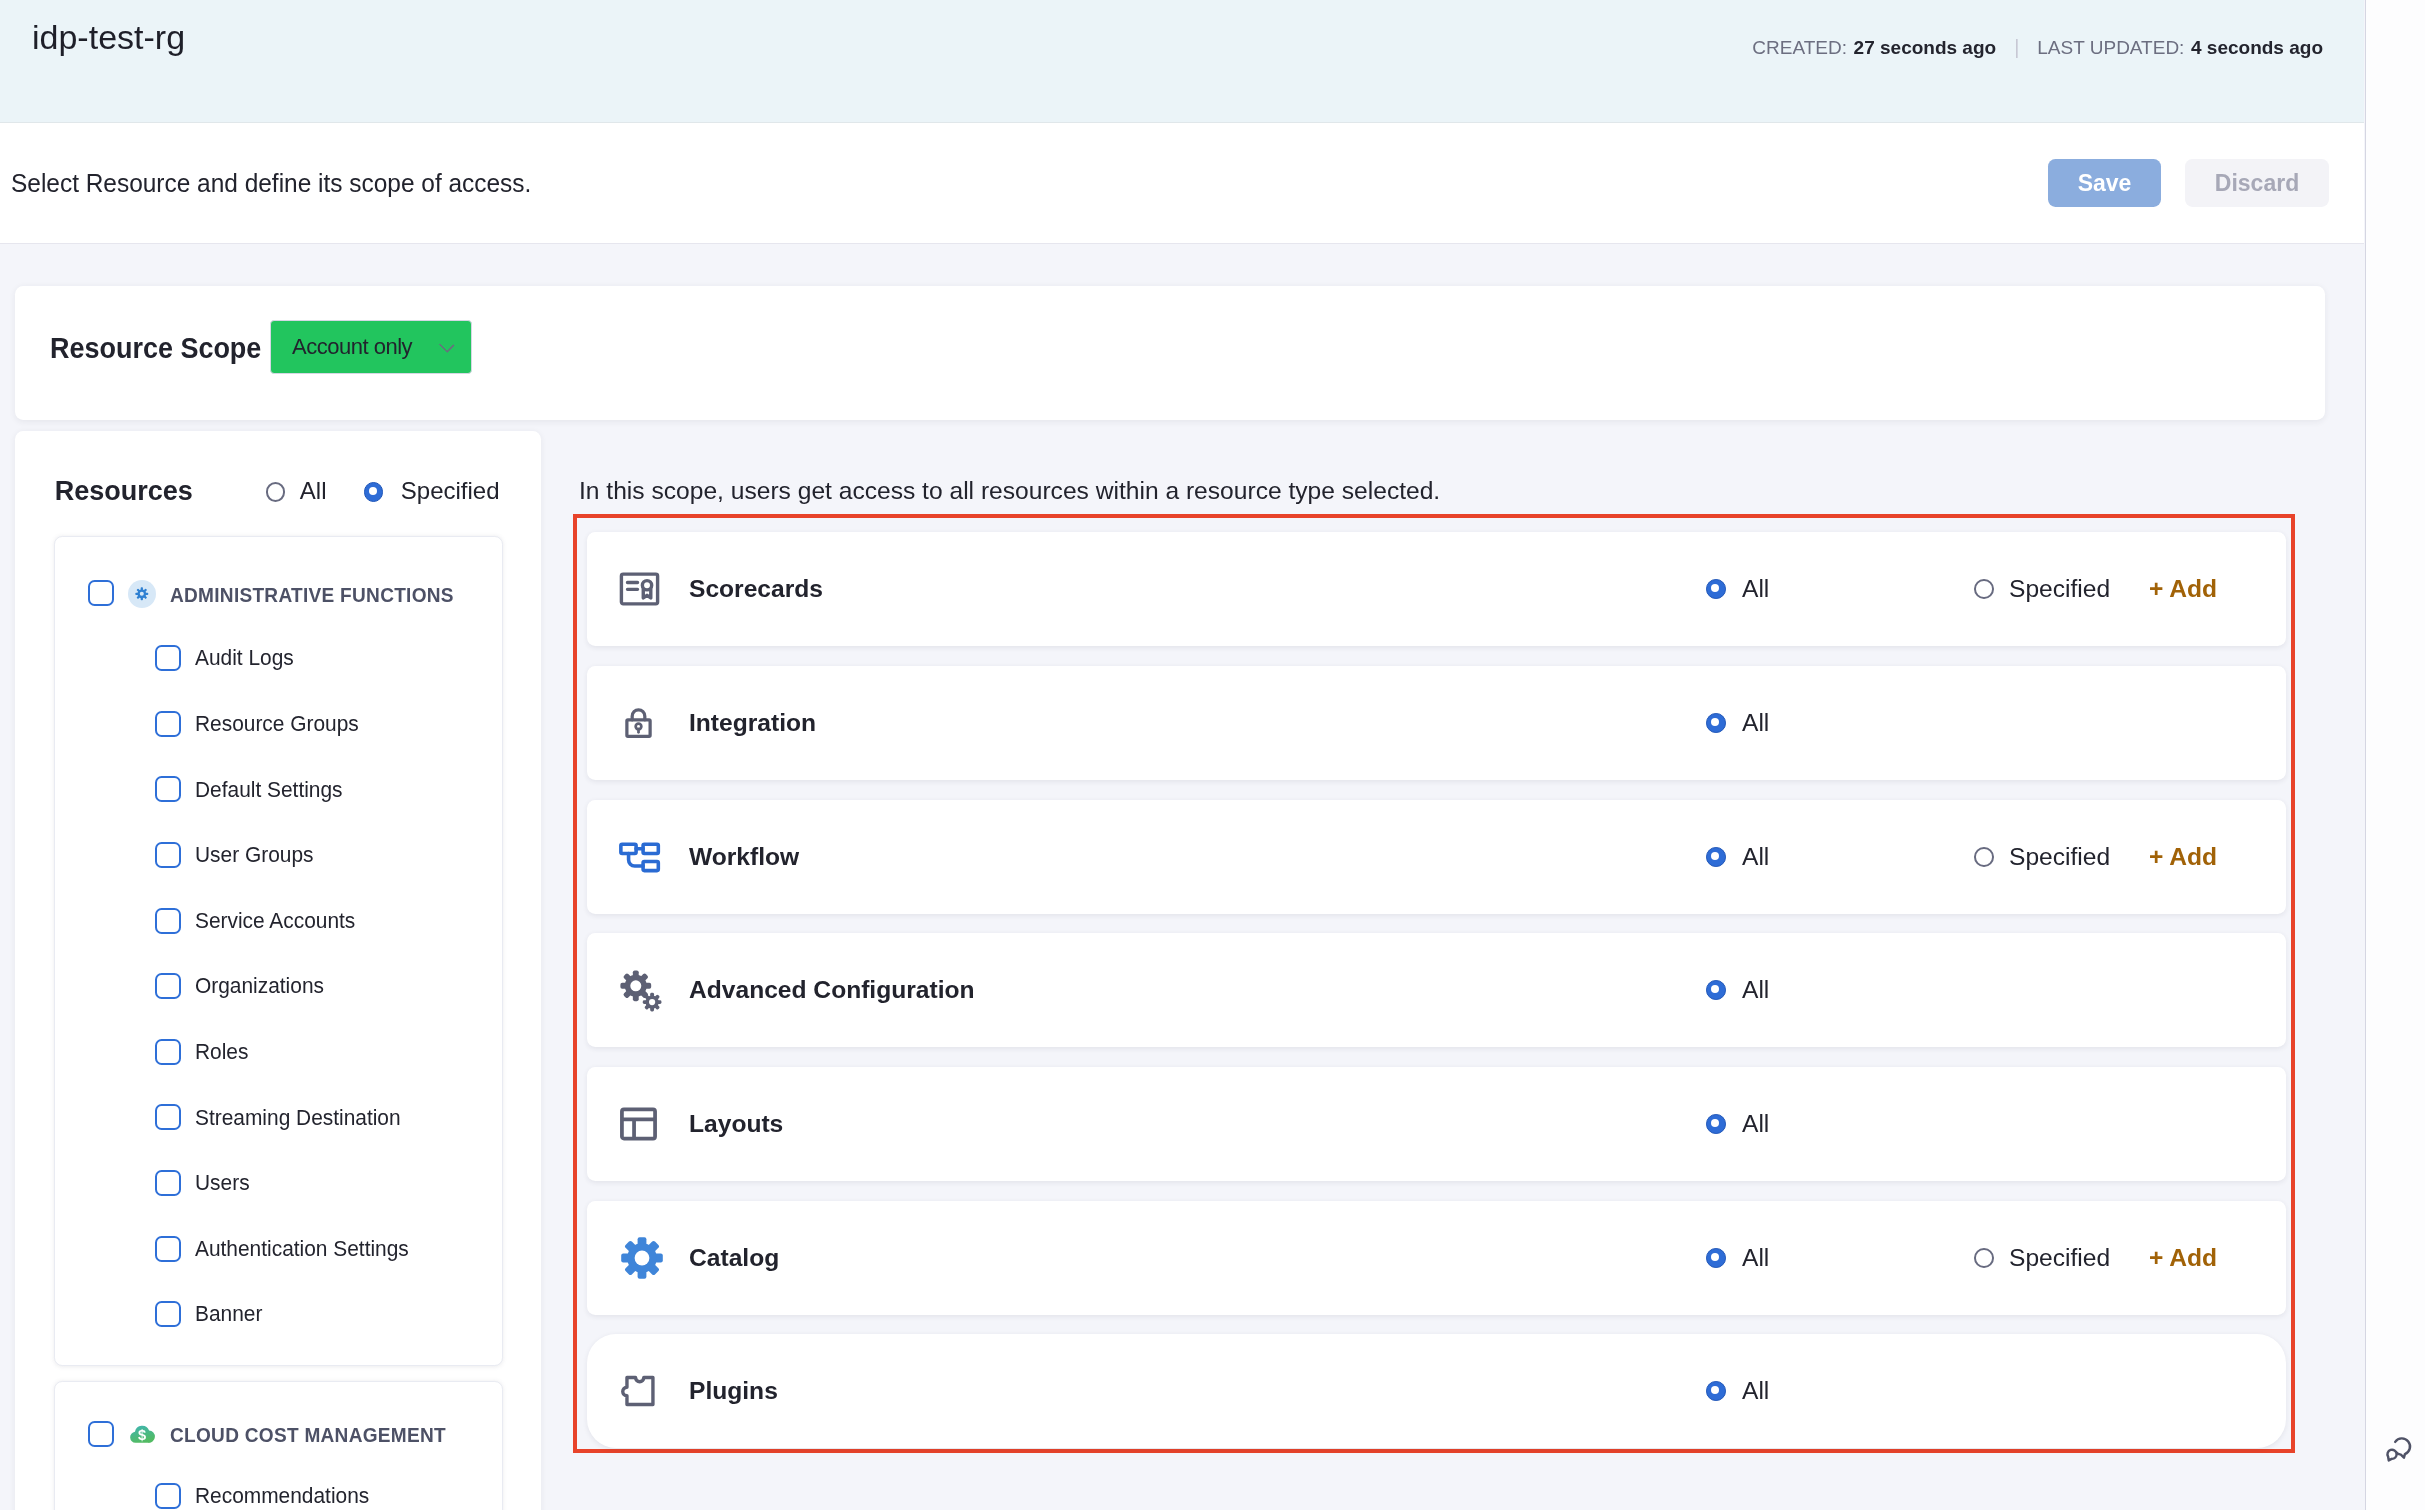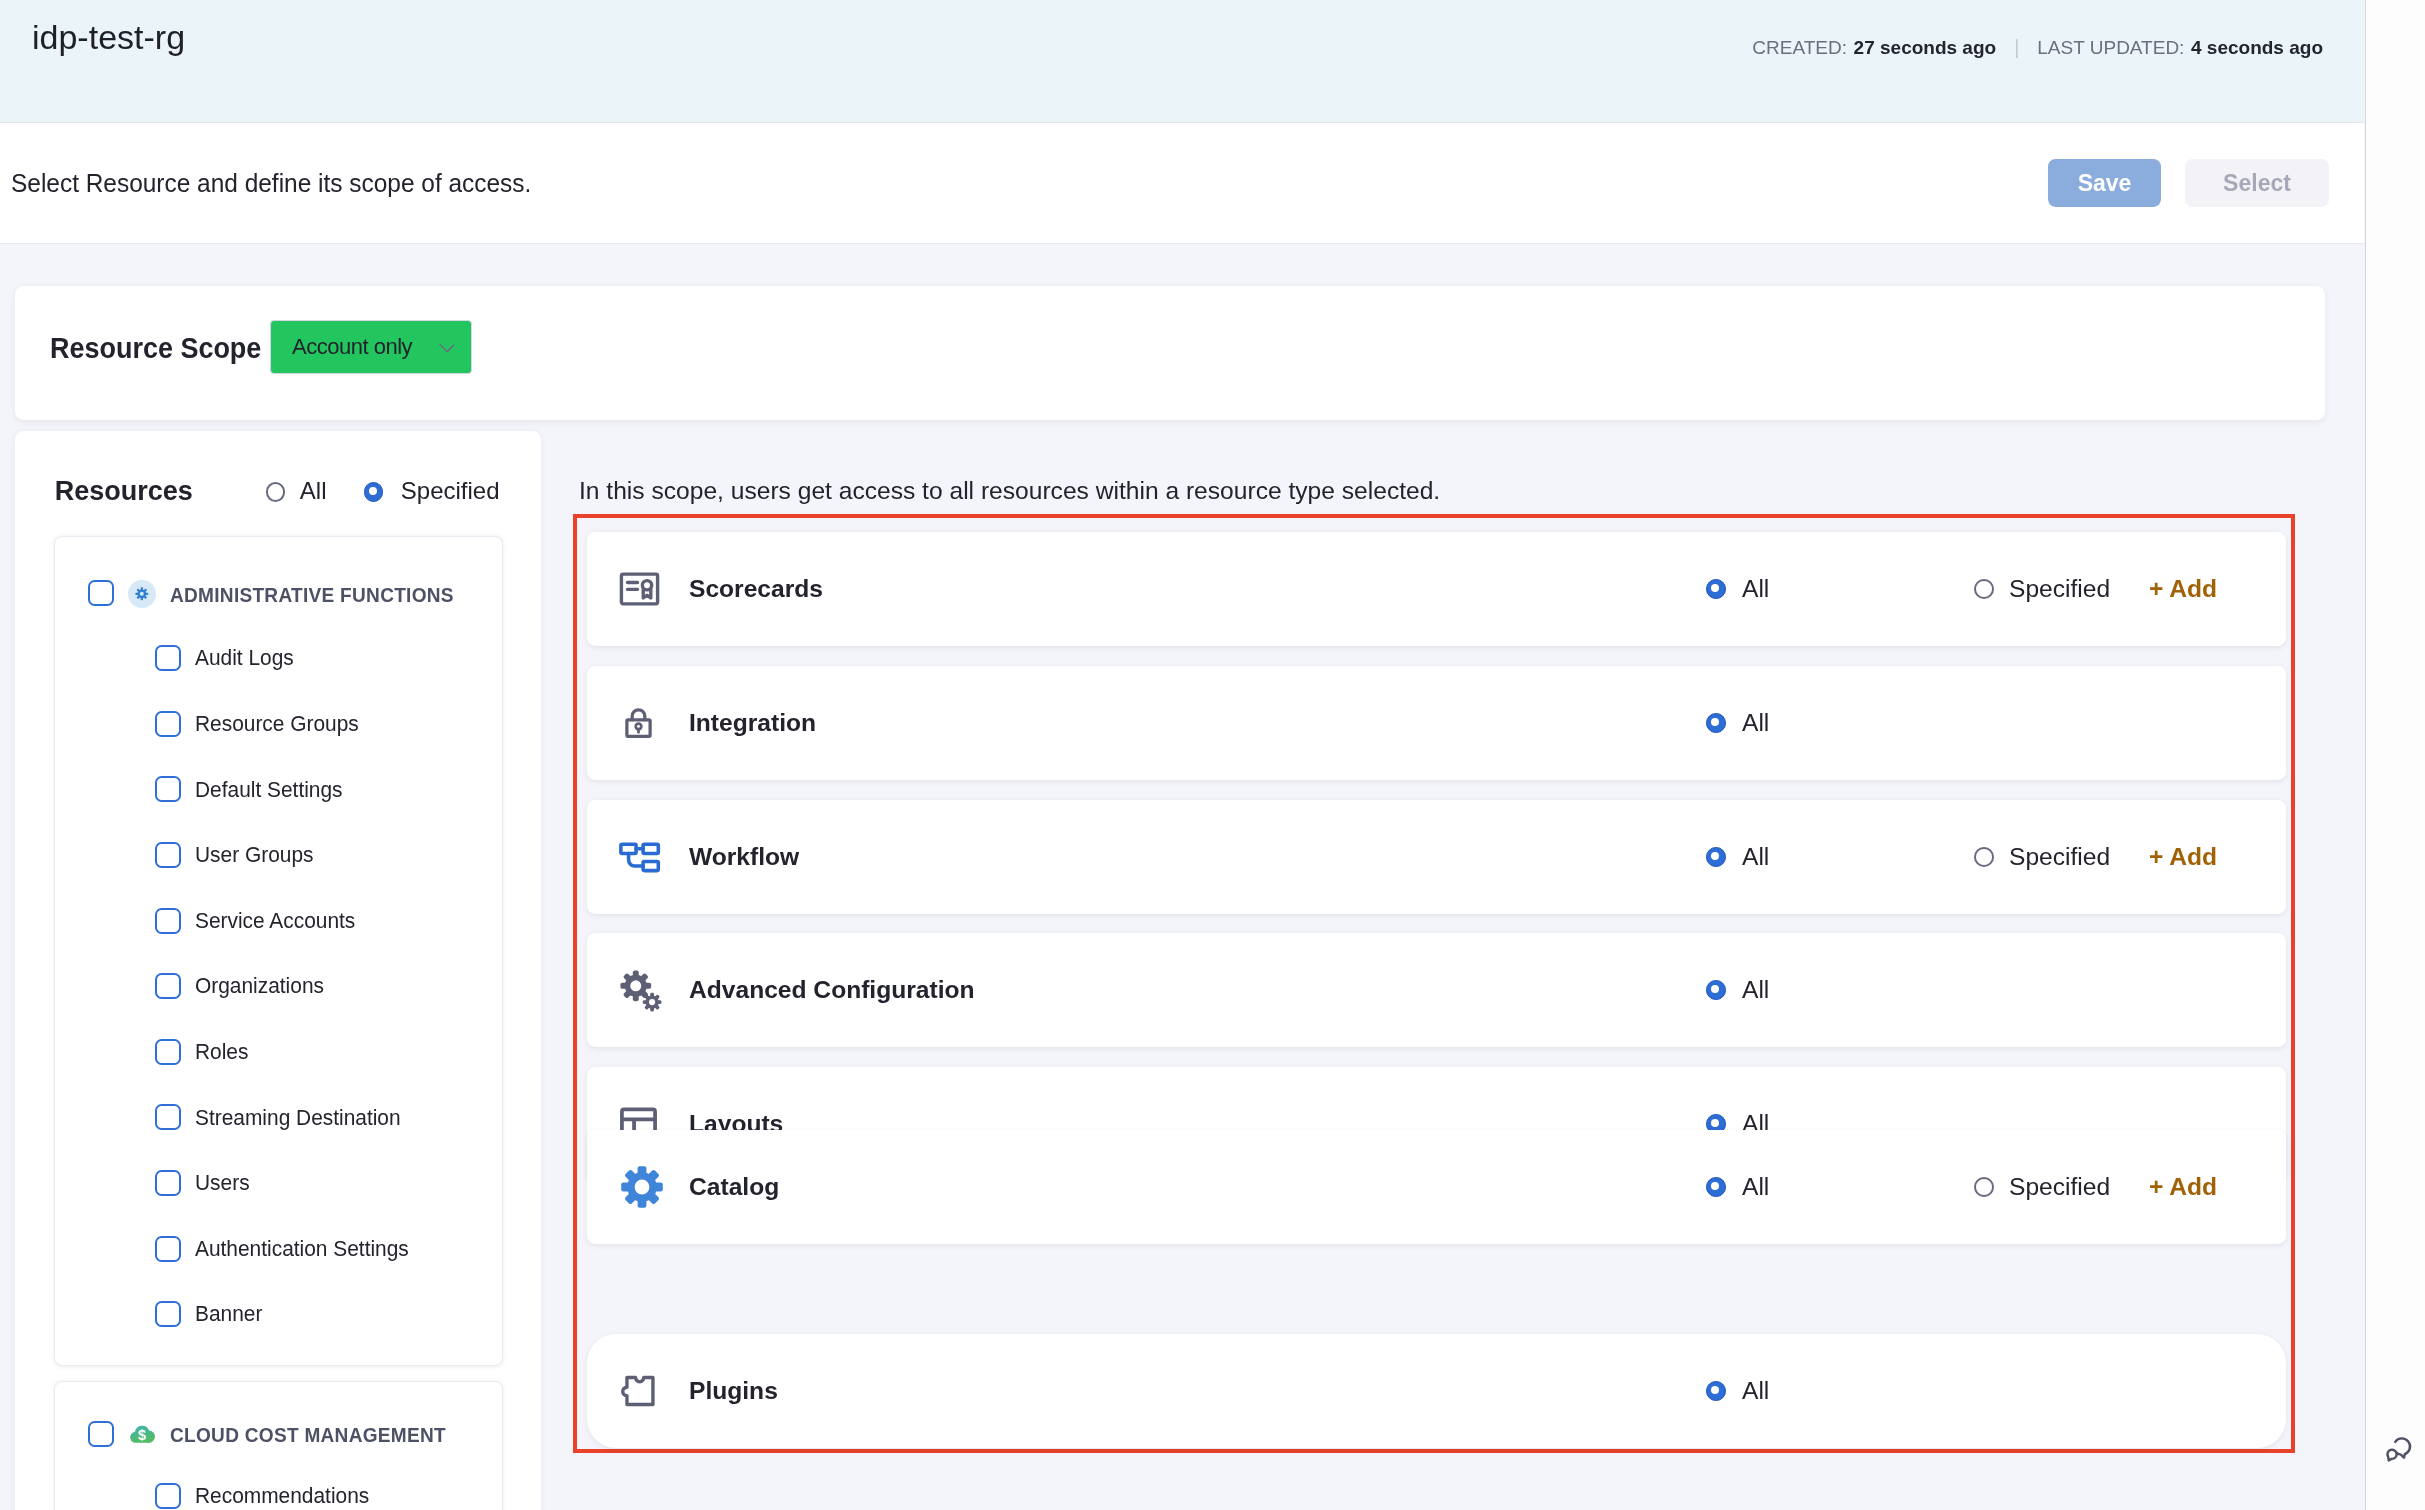--- a/index.html
+++ b/index.html
@@ -70,21 +70,21 @@
     <span>CREATED:</span>
     <b>27 seconds ago</b>
     <span class="sep">|</span>
     <span>LAST UPDATED:</span>
     <b>4 seconds ago</b>
   </div>
 
   <div class="abs" id="toolbar"></div>
   <div class="abs" id="selres">Select Resource and define its scope of access.</div>
   <div class="abs btn" id="save">Save</div>
-  <div class="abs btn" id="discard">Select</div>
+  <div class="abs btn" id="discard">Discard</div>
 
   <div class="abs card" id="scopecard">
     <div class="abs" id="scopelabel">Resource Scope</div>
     <div class="abs" id="dropdown">Account only<span class="chev"></span></div>
   </div>
 
   <div class="abs card" id="leftcard">
     <div class="abs" id="reshead">Resources</div>
     <div class="abs radio" style="left:251px;top:51px;"></div>
     <div class="abs" style="left:285px;top:41px;height:38px;display:flex;align-items:center;font-size:24px;">All</div>
@@ -224,21 +224,21 @@
   <div class="row" style="top:1067px;">
     <svg class="icon" width="41" height="41" viewBox="0 0 24 24" fill="none" stroke="#5d6074" stroke-width="2.2" stroke-linejoin="round">
       <rect x="2.3" y="3.5" width="19.4" height="17" rx="1.2"></rect>
       <path d="M2.3 9.3h19.4M9.4 9.3v11.2"></path>
     </svg>
     <div class="rtitle">Layouts</div>
     <div class="radio sel all"></div>
     <div class="rlab alllab">All</div>
   </div>
 
-  <div class="row" style="top:1130px;padding-left:40px;">
+  <div class="row" style="top:1201px;padding-left:40px;">
     <svg class="icon" width="48" height="48" viewBox="0 0 24 24">
       <g fill="#3f85d9" transform="translate(12,12)">
         <rect x="-2.2" y="-10.4" width="4.4" height="20.8" rx="1"></rect>
         <rect x="-2.2" y="-10.4" width="4.4" height="20.8" rx="1" transform="rotate(45)"></rect>
         <rect x="-2.2" y="-10.4" width="4.4" height="20.8" rx="1" transform="rotate(90)"></rect>
         <rect x="-2.2" y="-10.4" width="4.4" height="20.8" rx="1" transform="rotate(135)"></rect>
         <circle r="7.4"></circle>
       </g>
       <circle cx="12" cy="12" r="3.7" fill="#fff"></circle>
     </svg>

